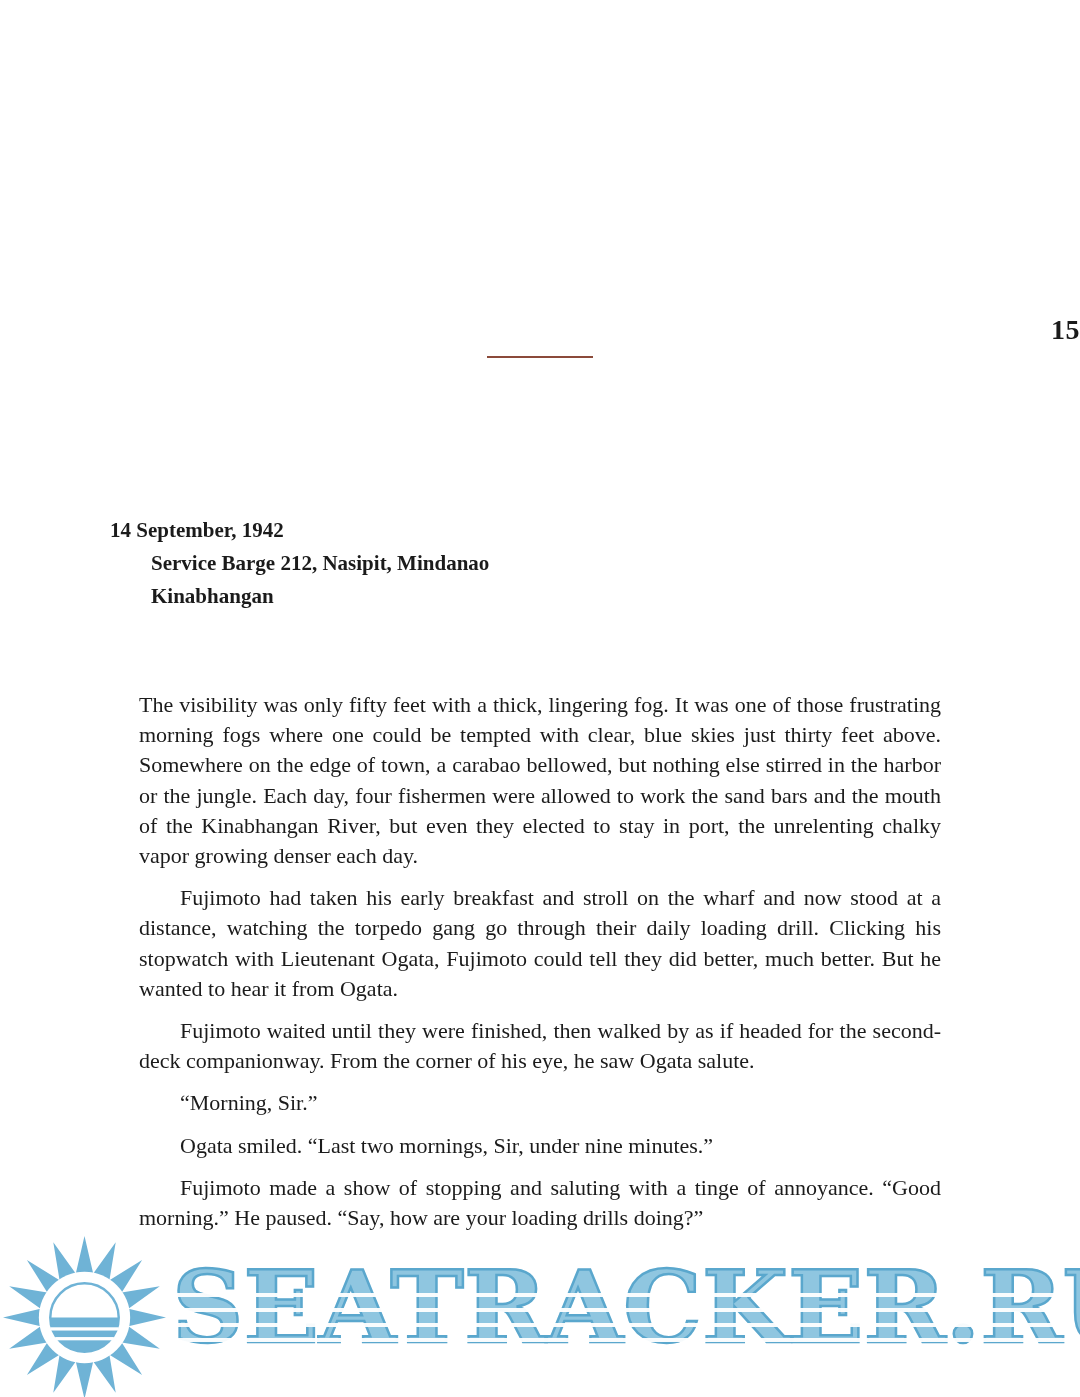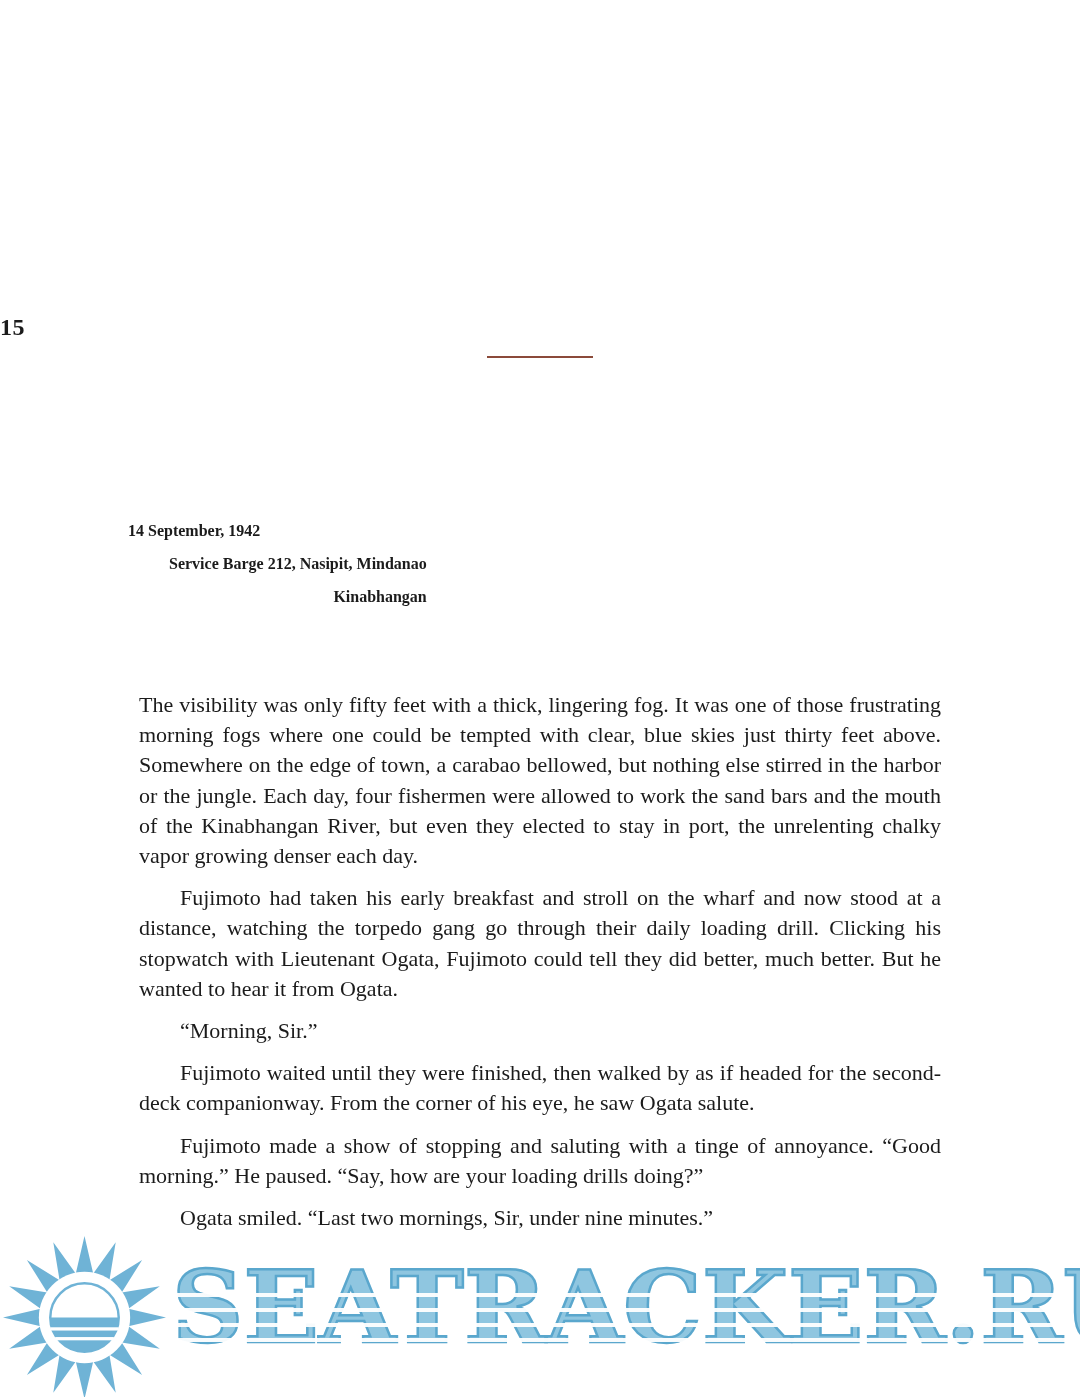--- a/index.html
+++ b/index.html
@@ -16,46 +16,45 @@
     font-family: "Liberation Serif", serif;
     color: #1b1b1b;
   }
 
   
   .chapter-number {
     position: absolute;
     top: 314px;
     left: 0;
     width: 100%;
-    text-align: left;
+    text-align: right;
     font-weight: bold;
-    font-size: 24px;
+    font-size: 28px;
     letter-spacing: 0.5px;
   }
   .chapter-rule {
     position: absolute;
     top: 356px;
     left: 487px;
     width: 106px;
     height: 2px;
     background: #8b4a3a;
   }
 
   
   .dateline {
     position: absolute;
     top: 514px;
-    left: 128px;
+    left: 110px;
     font-weight: bold;
-    font-size: 16px;
+    font-size: 21px;
     line-height: 33px;
   }
   .dateline .indent {
     padding-left: 41px;
-    text-align: right;
   }
 
   
   .body-text {
     position: absolute;
     top: 678px;
     left: 127px;
     width: 826px;
     font-size: 22px;
     line-height: 30.2px;
@@ -127,24 +126,24 @@
 
   <div class="dateline">
     <div class="dl-line">14 September, 1942</div>
     <div class="dl-line indent">Service Barge 212, Nasipit, Mindanao</div>
     <div class="dl-line indent">Kinabhangan</div>
   </div>
 
   <div class="body-text">
     <p class="first">The visibility was only fifty feet with a thick, lingering fog. It was one of those frustrating morning fogs where one could be tempted with clear, blue skies just thirty feet above. Somewhere on the edge of town, a carabao bellowed, but nothing else stirred in the harbor or the jungle. Each day, four fishermen were allowed to work the sand bars and the mouth of the Kinabhangan River, but even they elected to stay in port, the unrelenting chalky vapor growing denser each day.</p>
     <p>Fujimoto had taken his early breakfast and stroll on the wharf and now stood at a distance, watching the torpedo gang go through their daily loading drill. Clicking his stopwatch with Lieutenant Ogata, Fujimoto could tell they did better, much better. But he wanted to hear it from Ogata.</p>
+    <p>Fujimoto waited until they were finished, then walked by as if headed for the second-deck companionway. From the corner of his eye, he saw Ogata salute.</p>
     <p>“Morning, Sir.”</p>
-    <p>Fujimoto waited until they were finished, then walked by as if headed for the second-deck companionway. From the corner of his eye, he saw Ogata salute.</p>
+    <p>Ogata smiled. “Last two mornings, Sir, under nine minutes.”</p>
     <p>Fujimoto made a show of stopping and saluting with a tinge of annoyance. “Good morning.” He paused. “Say, how are your loading drills doing?”</p>
-    <p>Ogata smiled. “Last two mornings, Sir, under nine minutes.”</p>
   </div>
 
   <div class="watermark">
     <svg class="sun-icon" viewBox="0 0 200 200" aria-hidden="true">
 
       <polygon fill="#6fb3d6" points="
         200,100 153.9,110.7 192.4,138.3 145.7,130.6 170.7,170.7 130.6,145.7
         138.3,192.4 110.7,153.9 100,200 89.3,153.9 61.7,192.4 69.4,145.7
         29.3,170.7 54.3,130.6 7.6,138.3 46.1,110.7 0,100 46.1,89.3
         7.6,61.7 54.3,69.4 29.3,29.3 69.4,54.3 61.7,7.6 89.3,46.1

